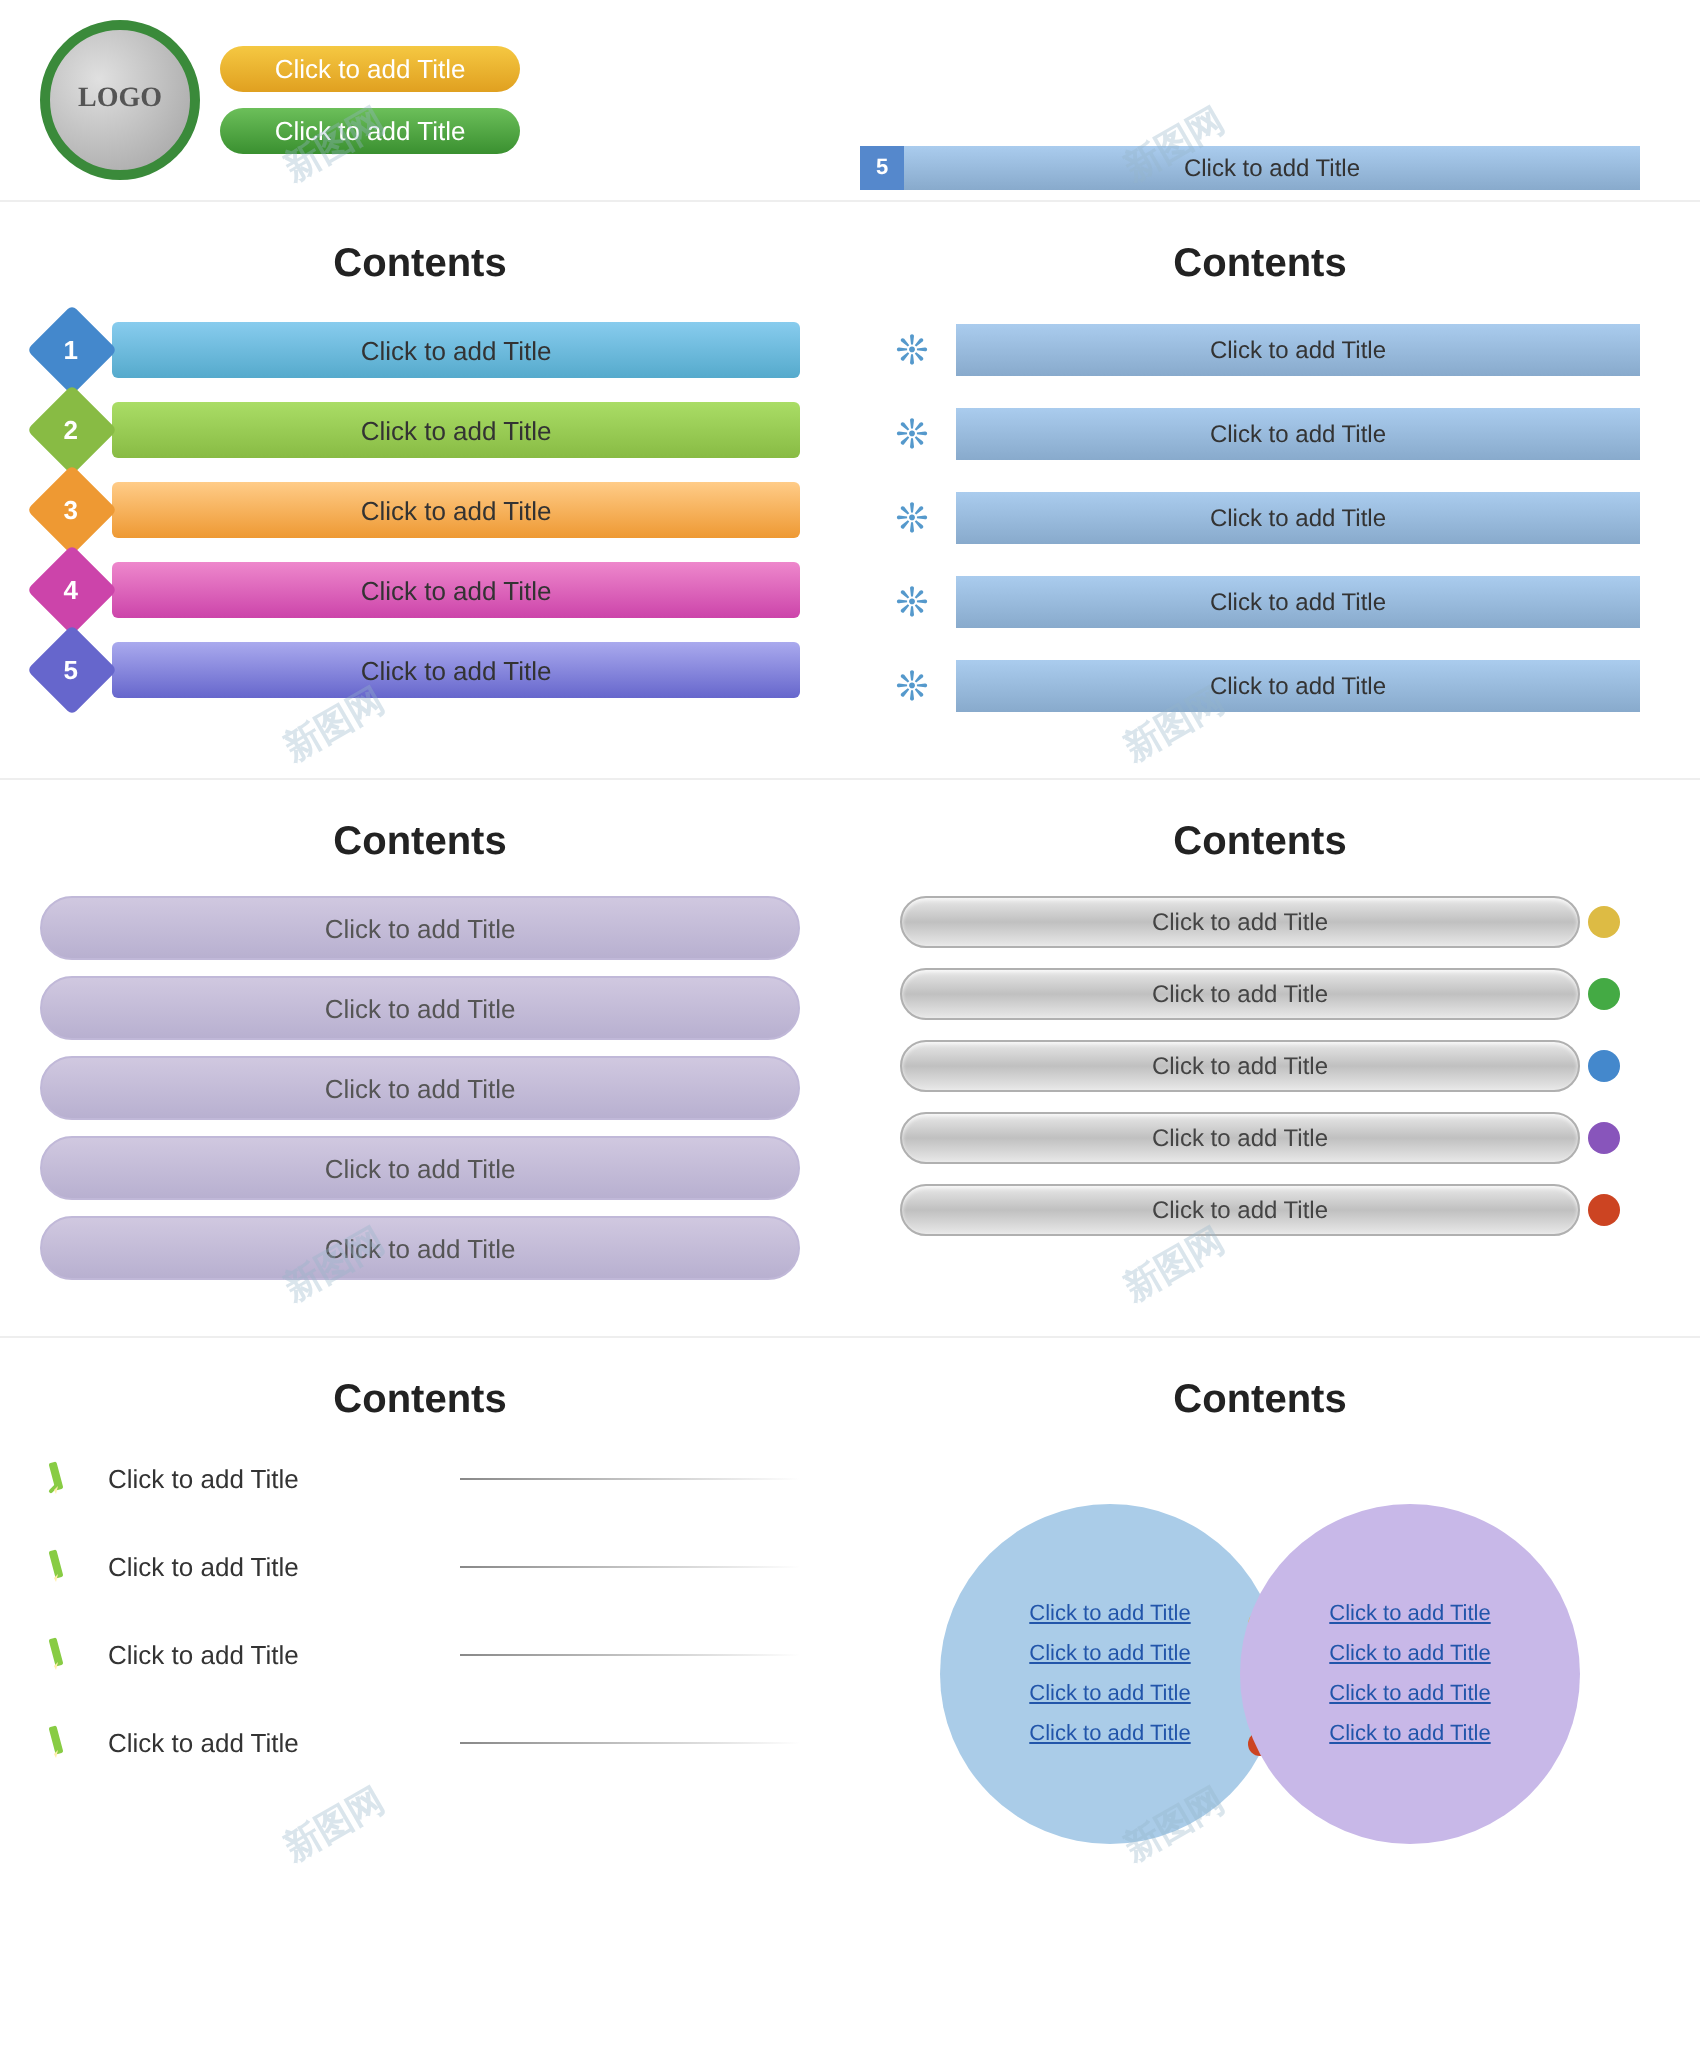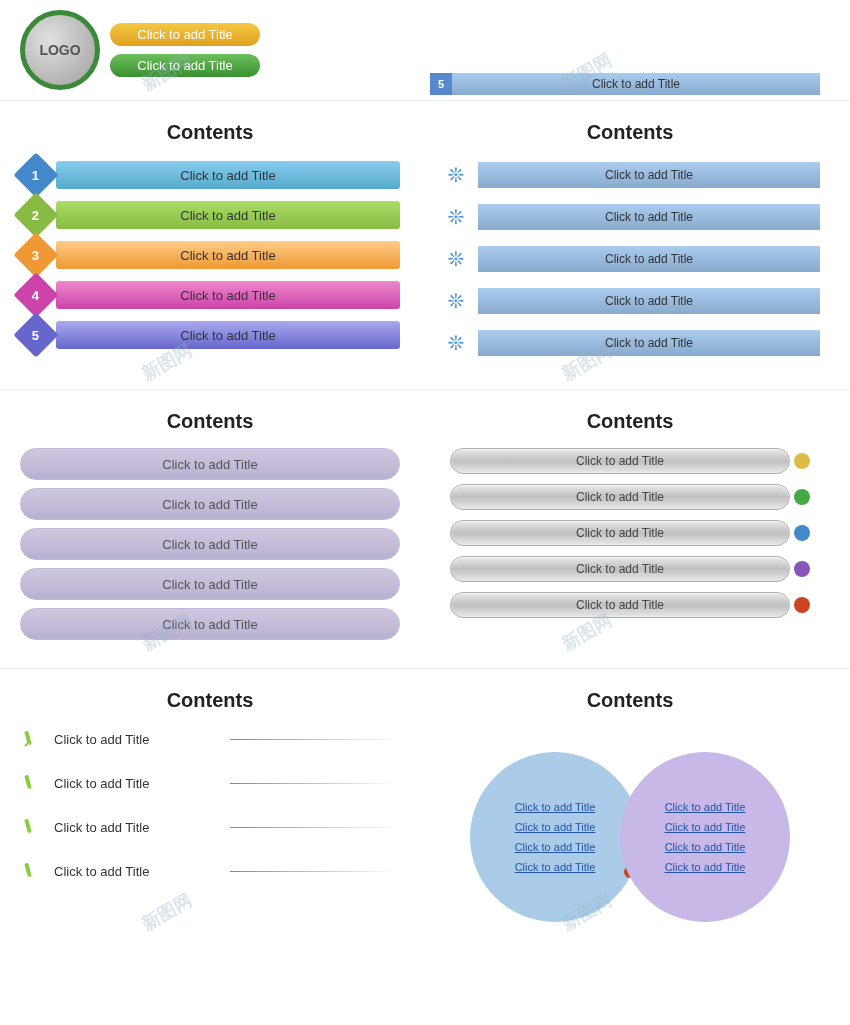--- a/index.html
+++ b/index.html
@@ -45,20 +45,21 @@
       border-radius: 50%;
       border: 5px solid #3a8a3a;
       background: radial-gradient(circle at 35% 35%, #e0e0e0, #a0a0a0);
       display: flex;
       align-items: center;
       justify-content: center;
       font-size: 14px;
       font-weight: bold;
       color: #555;
       flex-shrink: 0;
+      font-family: Liberation Serif, serif;
     }
     .logo-tags {
       display: flex;
       flex-direction: column;
       gap: 8px;
     }
     .logo-tag {
       display: flex;
       align-items: center;
       justify-content: center;

